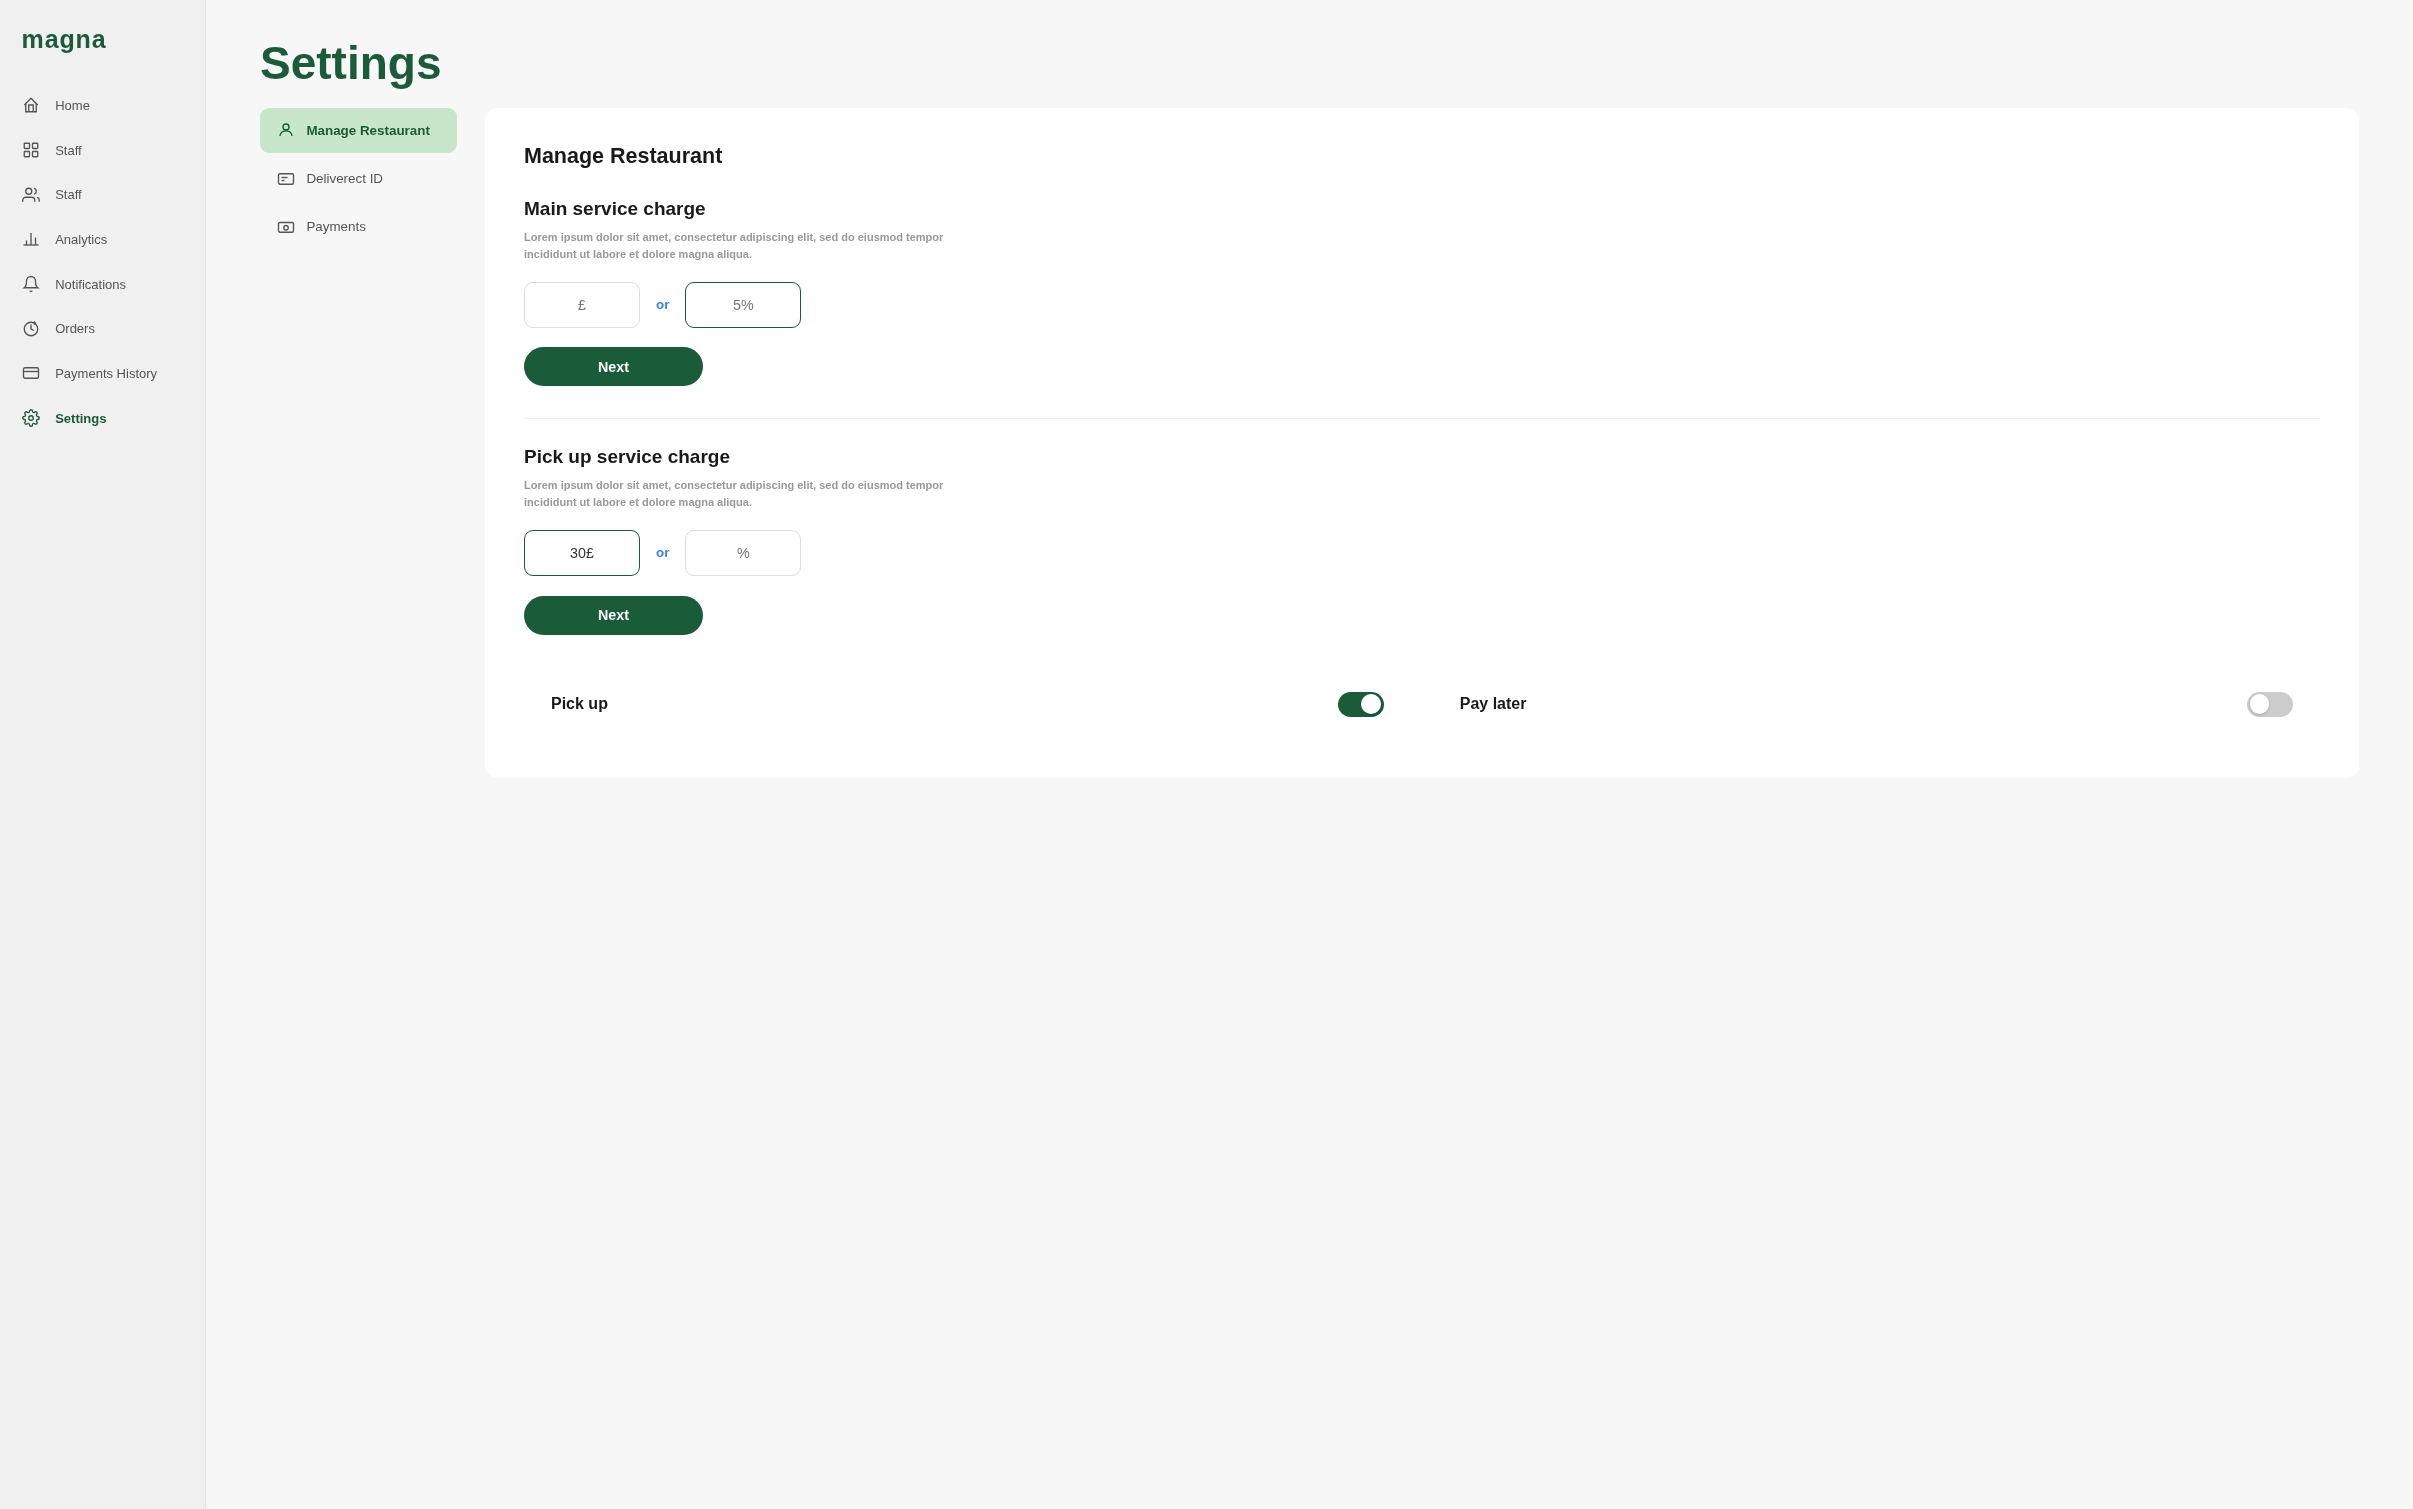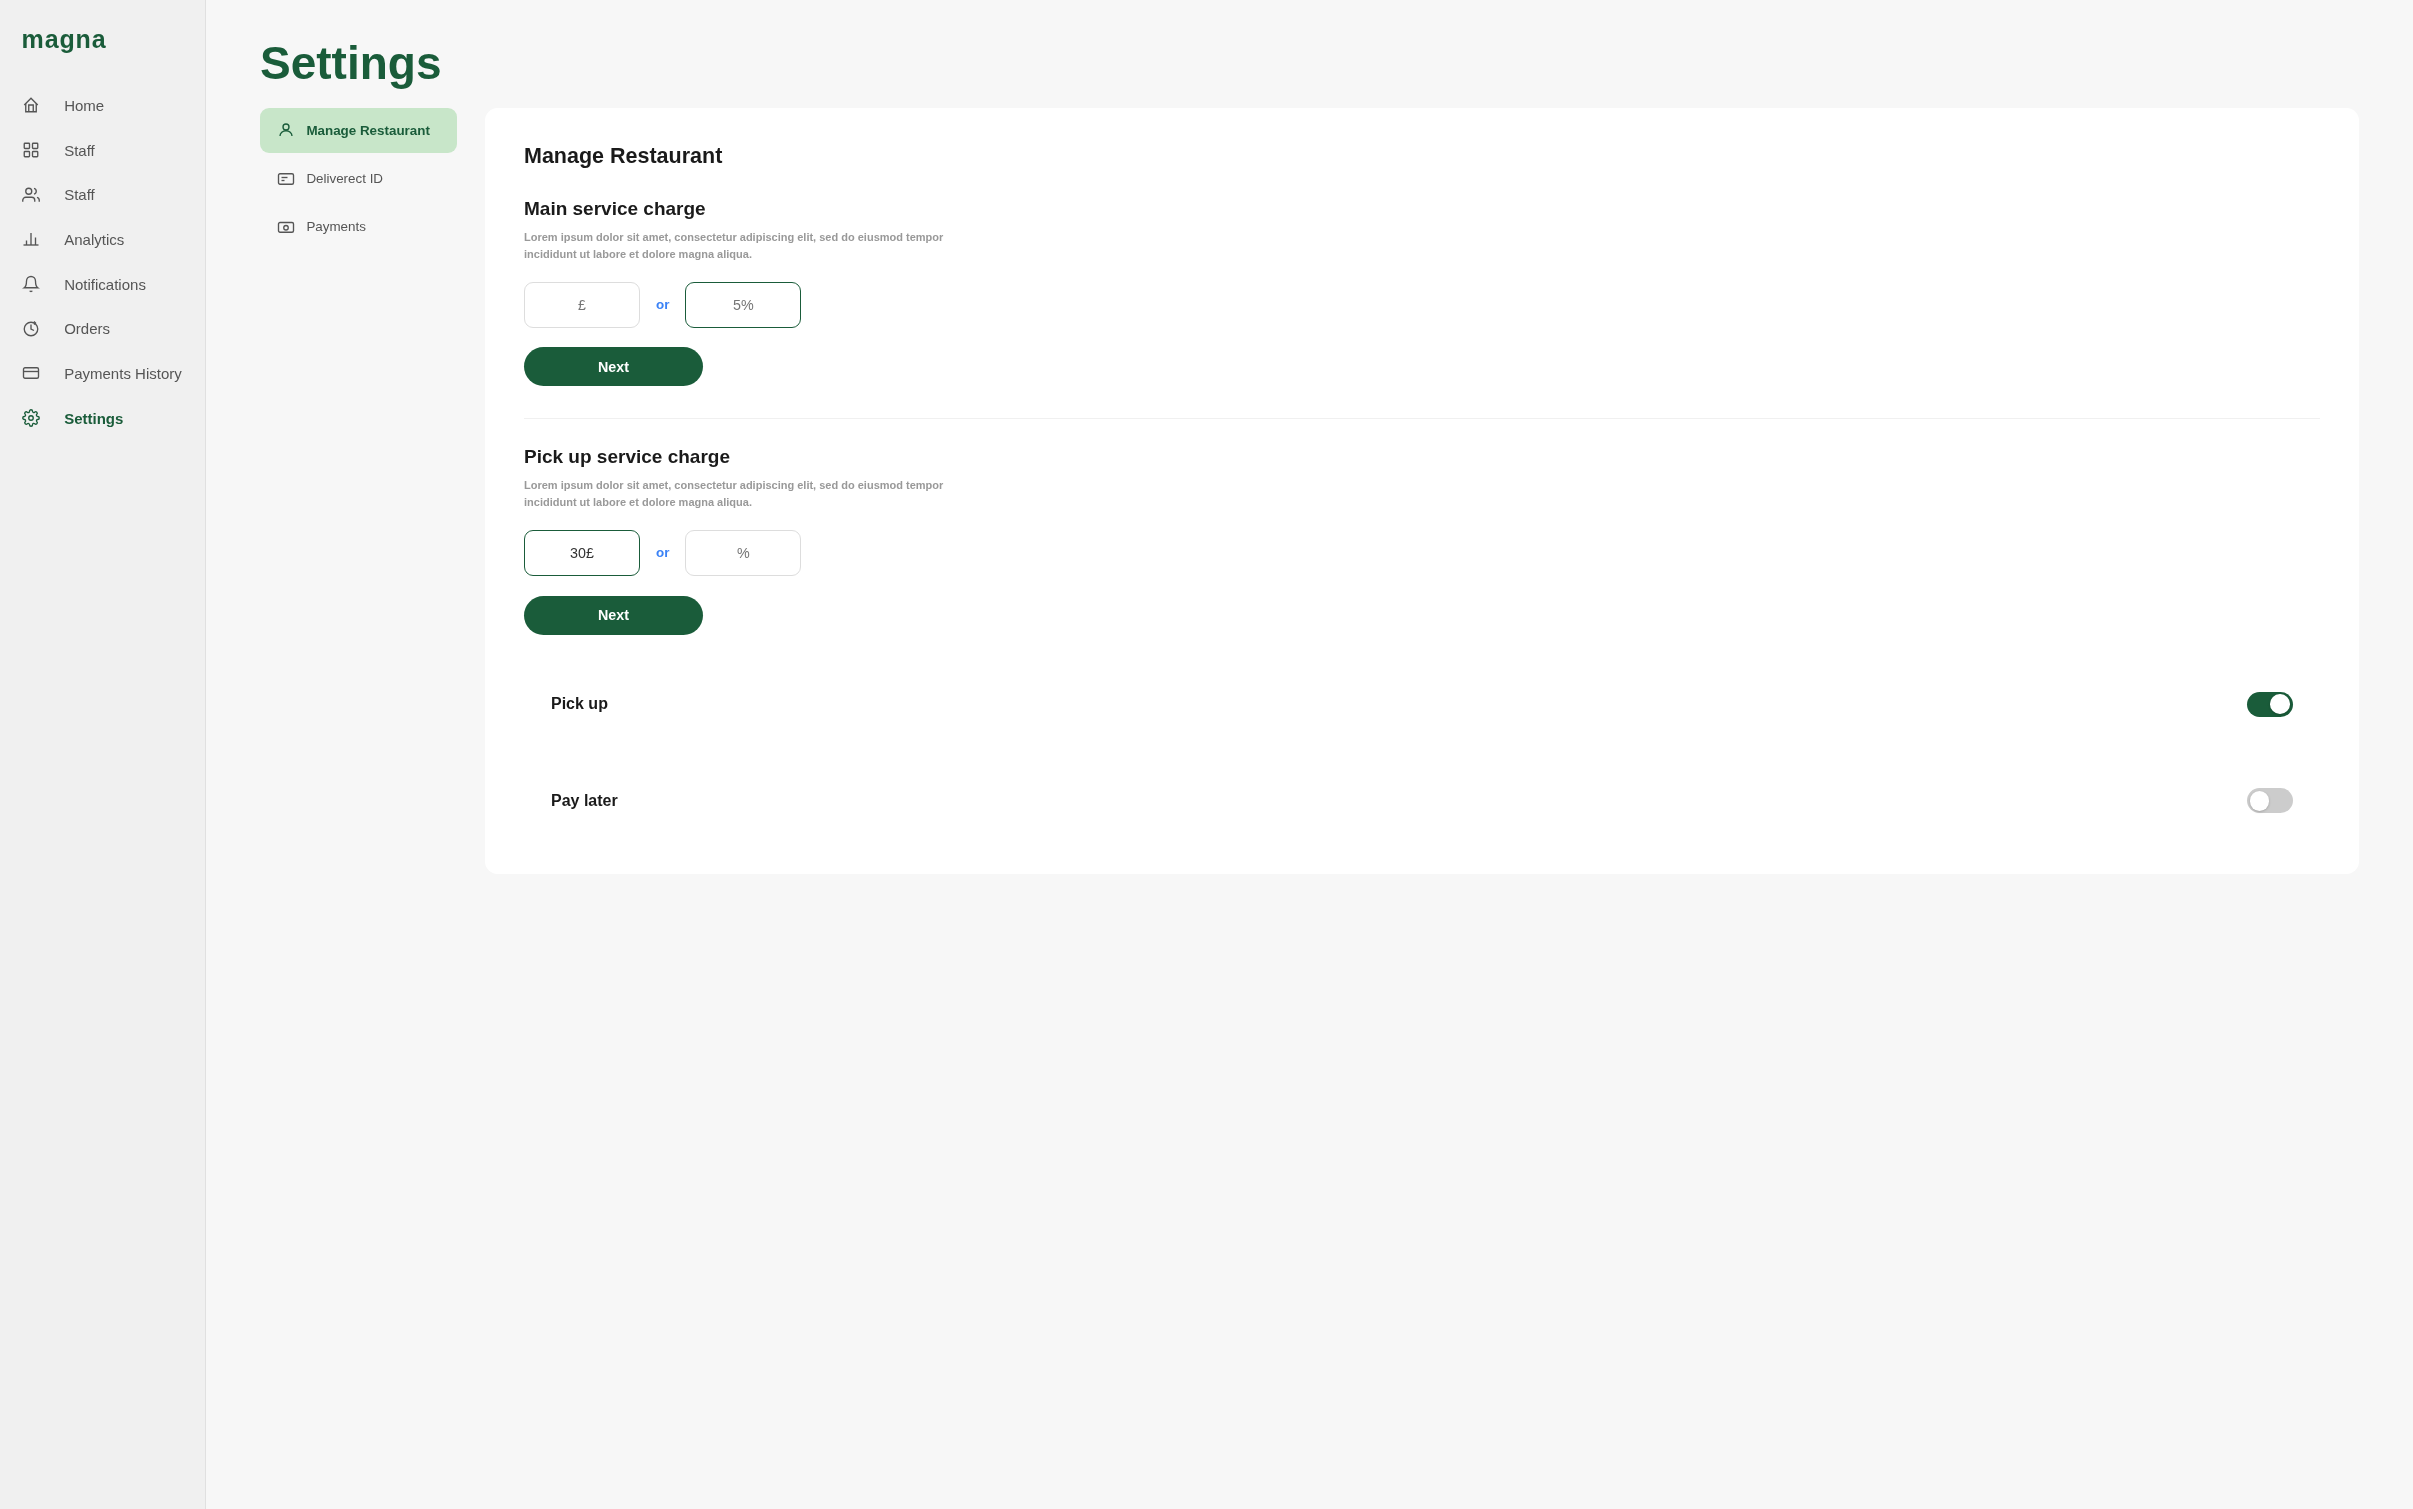--- a/index.html
+++ b/index.html
@@ -22,25 +22,25 @@
     }
     .logo-text {
       font-size: 25px;
       font-weight: 800;
       color: #1a5c3a;
       letter-spacing: 0.9px;
     }
     .nav-item {
       display: flex;
       align-items: center;
-      gap: 23px;
+      gap: 14px;
       padding: 12.5px 21.5px;
       cursor: pointer;
       color: #555;
-      font-size: 15px;
+      font-size: 13px;
       font-weight: 500;
       border-radius: 0;
       transition: background 0.15s;
       text-align: right;
     }
     .nav-item.active { color: #1a5c3a; font-weight: 600; }
     .nav-icon {
       width: 19.7px;
       height: 19.7px;
       display: flex;
@@ -173,21 +173,20 @@
       height: 0.9px;
       background: #f0f0f0;
       margin: 9px 0 27px 0;
     }
 
     
     .bottom-cards {
       display: flex;
       gap: 21.5px;
       margin-top: 14.3px;
-      flex-direction: column;
     }
     .card {
       flex: 1;
       background: #fff;
       border-radius: 12.5px;
       padding: 25px 27px;
       display: flex;
       align-items: center;
       justify-content: space-between;
     }

